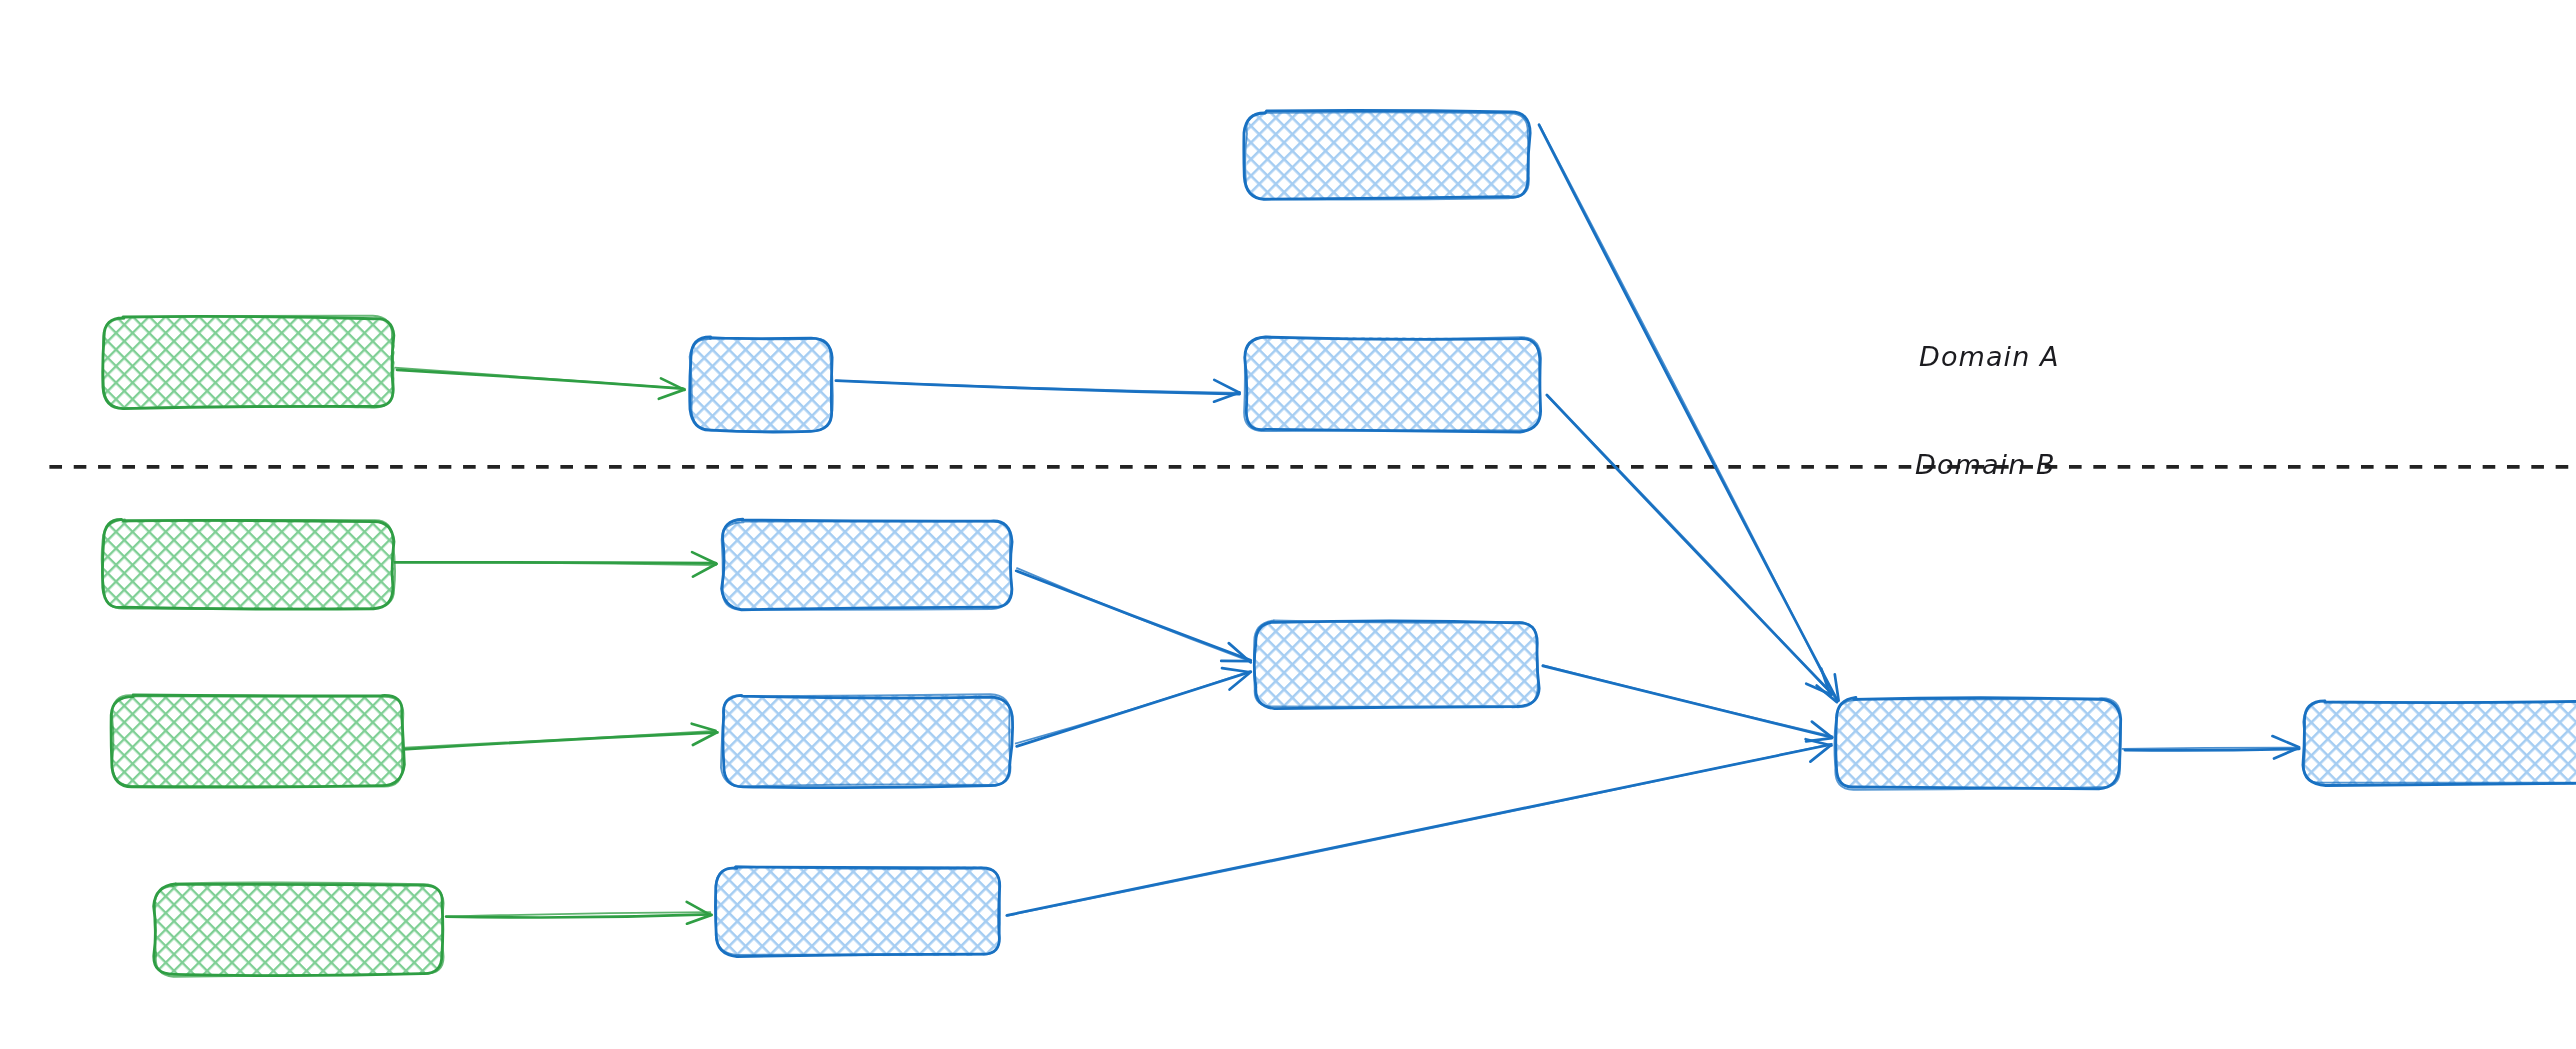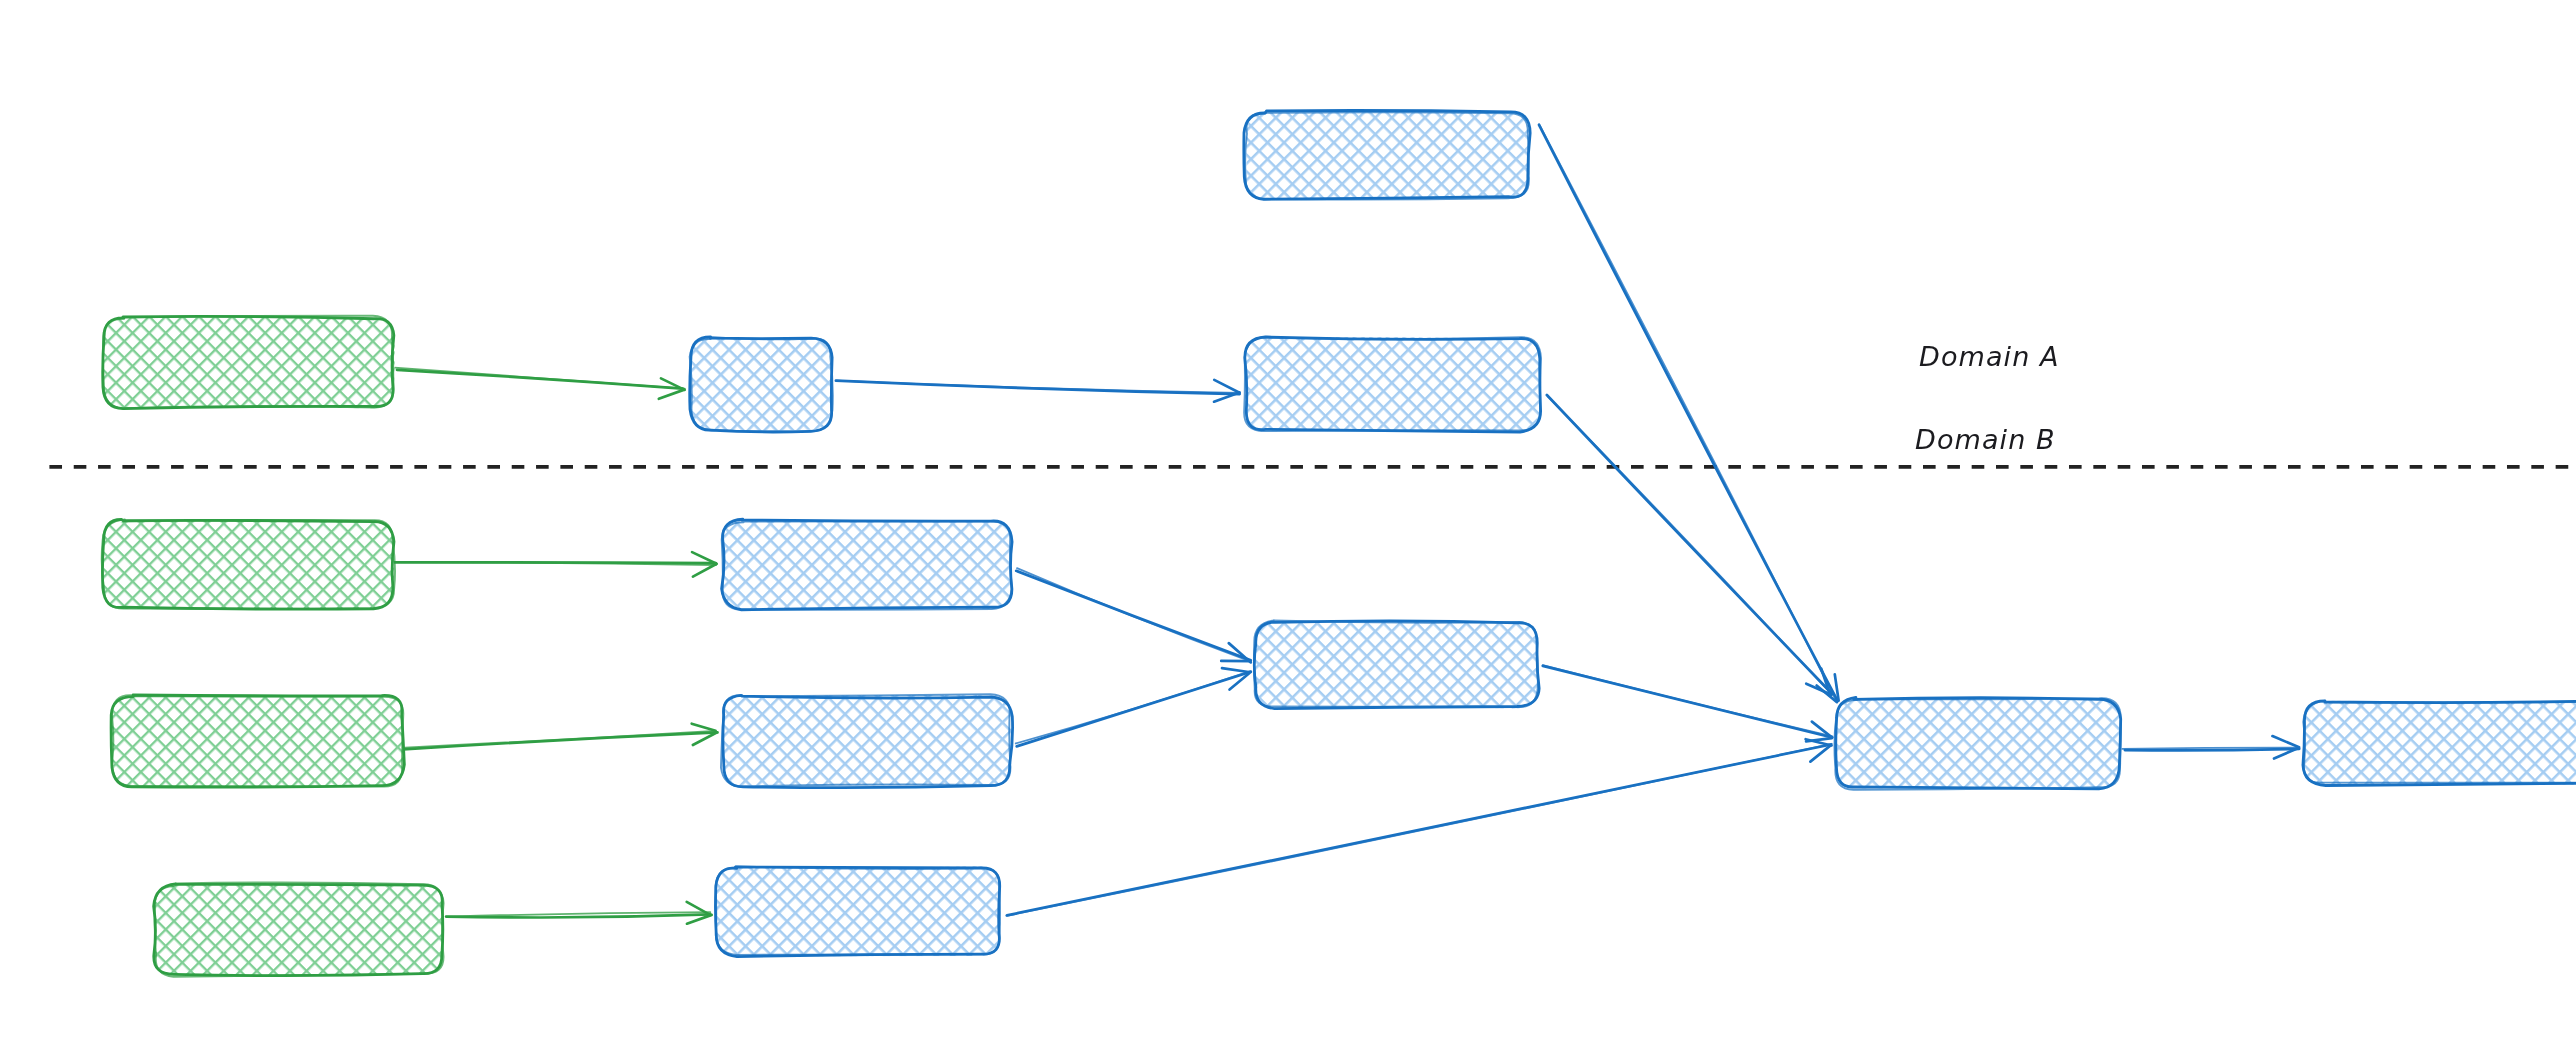--- a/index.html
+++ b/index.html
@@ -179,15 +179,15 @@
         </g>
         <g>
           <path d="M 2541.638497711904 777.523257123353 Q 2689.952281119907 779.2342947441153 2837.082598625589 777.5966083403212 Q 2857.371416071104 778.4551037357189 2858.372193886479 799.9482416016981 Q 2857.9351065016167 824.9894847718533 2857.465047002537 847.0812477331608 Q 2858.086224518437 869.7859007853549 2835.2592186758293 870.885734589072 Q 2688.386133793881 868.8423495470546 2542.624092400819 869.9228228914086 Q 2519.2325472980274 869.5105982694774 2519.9856626742053 847.0821312465705 Q 2520.464609824624 824.8880502257962 2519.503851553658 800.4267021617852 Q 2520.1214429234155 778.5014476459007 2541.262142521143 777.0993550250772 Z" fill="url(#hatch-blue)" stroke="none"></path>
           <path d="M 2542.7642598534935 778.7296944355127 Q 2689.7786861639006 780.8710614704154 2837.5273299856112 778.0413576808293 Q 2858.0930178718177 778.4701454440132 2857.4168225484436 801.2495061329566 Q 2857.177130721305 823.8586081473622 2859.5422543324994 849.3898621578701 Q 2857.002367094718 870.7853936423082 2835.8235464411787 869.1370613870677 Q 2688.78350459137 870.0797761575691 2543.8495213375427 871.60143153104 Q 2519.7561344206797 870.343640477676 2518.584711257508 848.8029618414118 Q 2520.6221884822476 823.9662145992276 2520.263161848439 799.1728310629726 Q 2520.4528375057503 777.8463174116332 2542.7866570630113 777.6448668147902 Z" fill="none" stroke="#1971c2" stroke-width="3.1" stroke-linecap="round" stroke-linejoin="round" opacity="1"></path>
           <path d="M 2542.831947110221 779.6606985571328 Q 2690.8616871677805 779.8657411733083 2835.362869862374 779.0547262431588 Q 2858.4169656528625 777.6503893557004 2856.8130789465736 799.1306038178503 Q 2855.9462911522387 825.6383712876122 2859.039355610078 848.6939237138256 Q 2857.195539471414 870.2357135856058 2835.0645710680633 868.4541264916304 Q 2688.524654284073 868.5690663423203 2540.2531388657167 868.4675154790748 Q 2518.1339593952057 870.259362901561 2519.731874600658 849.8667188758961 Q 2522.1392244437525 822.5950963782612 2518.9307790574153 801.1076023363509 Q 2520.8960835597477 779.1843474791851 2543.4848488578573 777.5421831973363 Z" fill="none" stroke="#1971c2" stroke-width="2.1" stroke-linecap="round" stroke-linejoin="round" opacity="0.72"></path>
         </g>
       </g>
   </svg>
 
   <div class="domain-label" id="label-a" style="left: 1886px; top: 341px;">Domain A</div>
-  <div class="domain-label" id="label-b" style="left: 1882px; top: 424px;">Domain B</div>
+  <div class="domain-label" id="label-b" style="left: 1882px; top: 449px;">Domain B</div>
 </div>
 
 
 </body></html>

